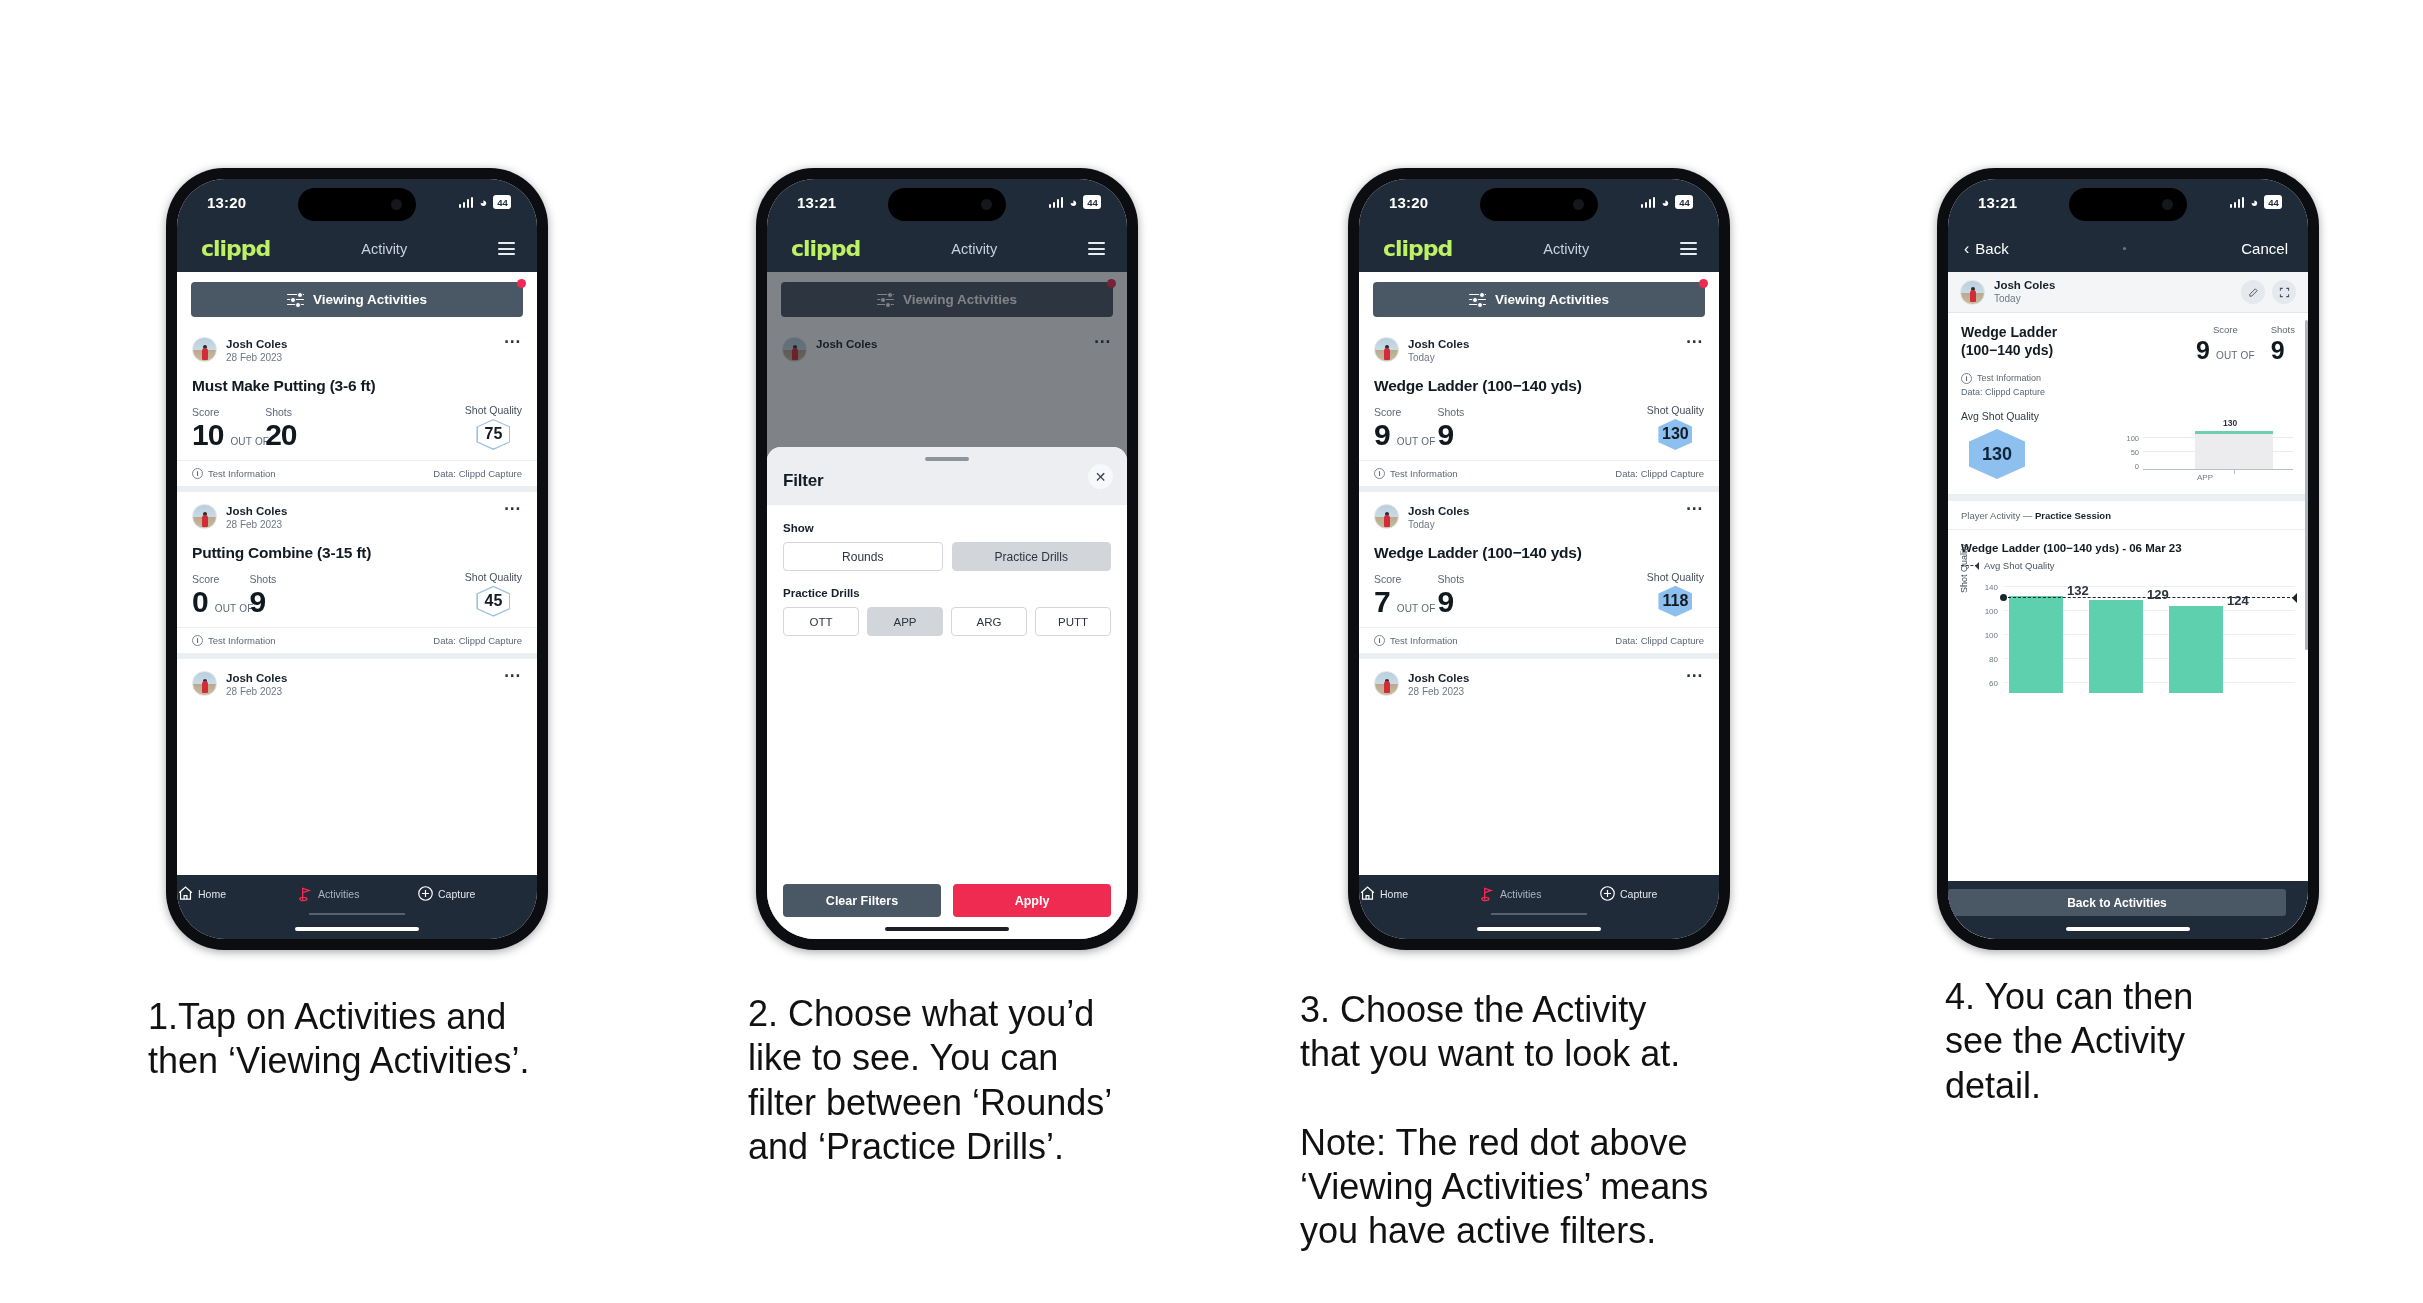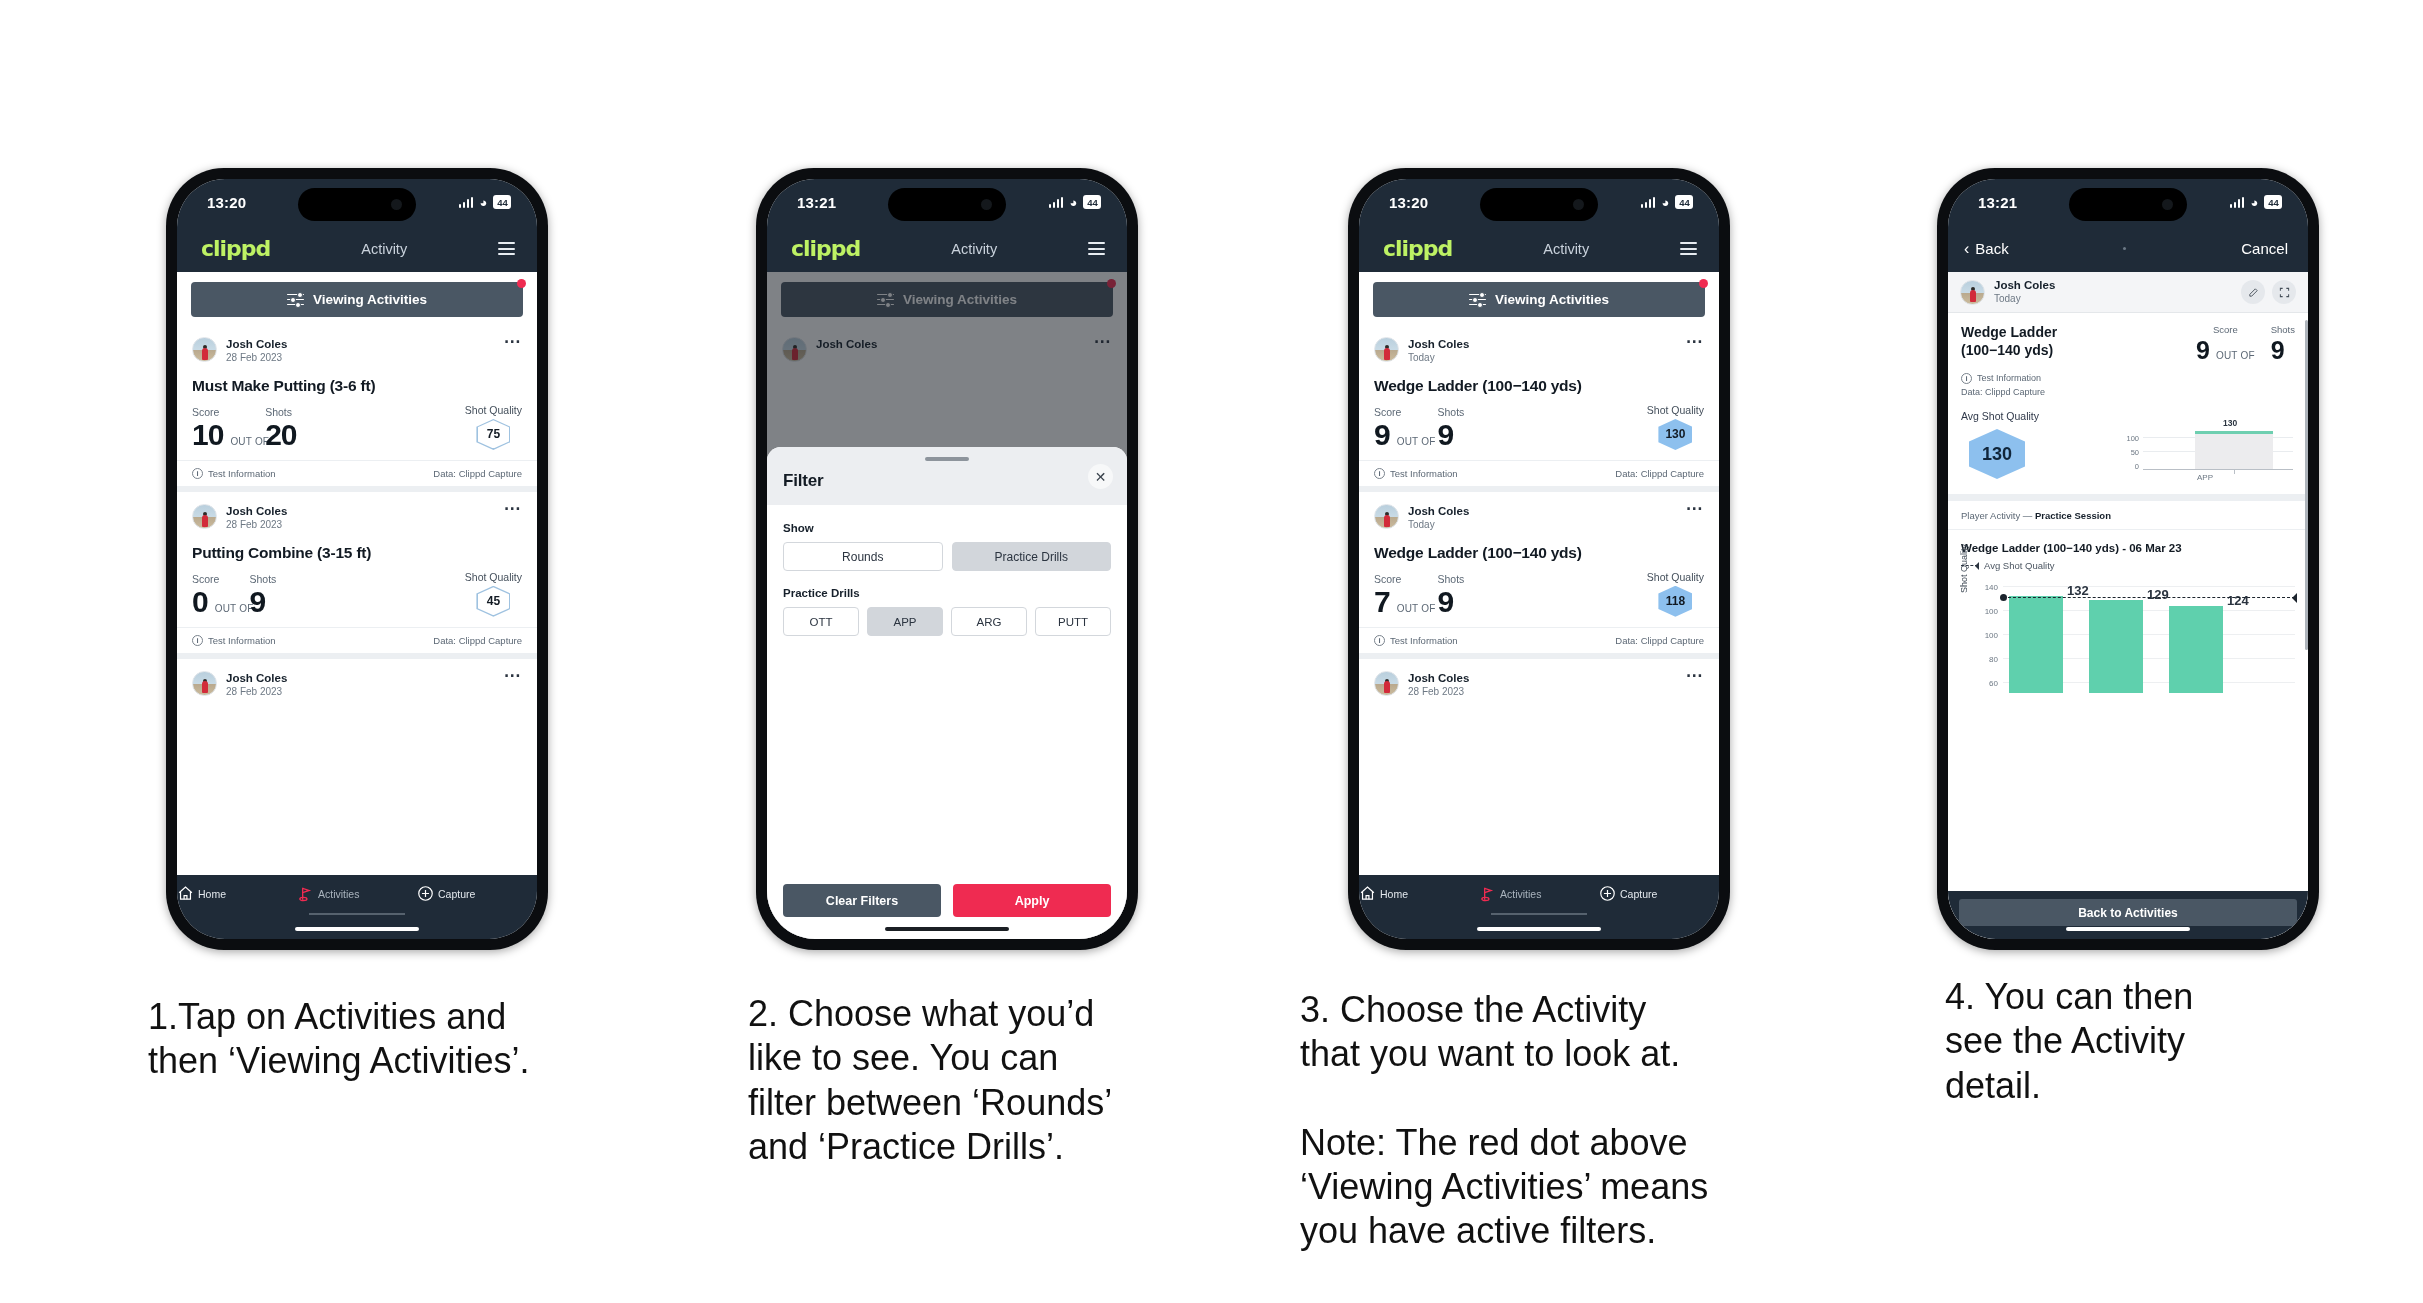--- a/index.html
+++ b/index.html
@@ -127,21 +127,21 @@
   .st-lab { font-size:10.5px; color:#5c6875; }
   .st-row { display:flex; align-items:baseline; gap:7px; margin-top:2px;}
   .st-big { font-size:30px; font-weight:700; color:#101820; line-height:1; letter-spacing:-1px;}
   .st-outof { font-size:10px; color:#5c6875; letter-spacing:.2px;}
   .sq-col { margin-left:auto; text-align:center; }
   .sq-lab { font-size:10.5px; color:#444f5b; font-weight:400;}
   .hexwrap { margin-top:3px; display:flex; justify-content:center;}
   .hex {
     width: 34px; height: 31px; position: relative;
     display:flex; align-items:center; justify-content:center;
-    font-size: 12px; font-weight:700; color:#121a23;
+    font-size: 16px; font-weight:700; color:#121a23;
     clip-path: polygon(50% 0%, 100% 25%, 100% 75%, 50% 100%, 0% 75%, 0% 25%);
   }
   .hex.outline { background:#9fc2e0; }
   .hex.outline .inner {
     position:absolute; inset:1.4px; background:#fff;
     clip-path: polygon(50% 0%, 100% 25%, 100% 75%, 50% 100%, 0% 75%, 0% 25%);
   }
   .hex.filled { background:#8dc0ee; }
   .hex span { position:relative; z-index:2;}
   .card-foot {
@@ -255,22 +255,22 @@
   .bc-yticks { position:absolute; left:14px; top:0; bottom:0; width:26px;}
   .bc-yticks div { position:absolute; right:3px; font-size:8px; color:#6d7884;}
   .bc-plot { position:absolute; left:42px; right:0; top:0; bottom:0;}
   .bc-grid { position:absolute; left:0; right:0; height:1px; background:#edeff1;}
   .bc-bar { position:absolute; bottom:0; background:#5fd0ad; }
   .bc-lab { position:absolute; font-size:13px; font-weight:700; color:#2b3440;margin-left:40px;}
   .bc-avg { position:absolute; left:0; right:0; border-top:1.6px dashed #1c242d; }
   .bc-avg:before{content:"";position:absolute;left:-3px;top:-4px;width:7px;height:7px;border-radius:50%;background:#1c242d;}
   .bc-avg:after{content:"";position:absolute;right:-2px;top:-5px;border:5px solid transparent;border-right-color:#1c242d;}
   .scroll-thumb { position:absolute; right:0; top:48px; width:3px; height:330px; background:#aeb4bb; border-radius:2px;}
-  .back-act-wrap { position:absolute; left:0; right:0; bottom:0; height:48px; background:#1f2b38;
-                   display:flex; align-items:flex-start; justify-content:center; padding-top:8px; z-index:24;}
+  .back-act-wrap { position:absolute; left:0; right:0; bottom:0; height:58px; background:#1f2b38;
+                   display:flex; align-items:flex-start; justify-content:flex-start; padding-top:8px; z-index:24;}
   .back-act { width:calc(100% - 22px); height:27px; background:#4a5764; color:#fff; border-radius:3px;
               display:flex;align-items:center;justify-content:center;font-size:12px;font-weight:700;}
 
   
   .caption {
     position:absolute; font-size: 36px; line-height: 1.23; color:#111;
     font-family: "Liberation Sans", sans-serif; white-space: pre-line;
   }
 </style>
 </head>

